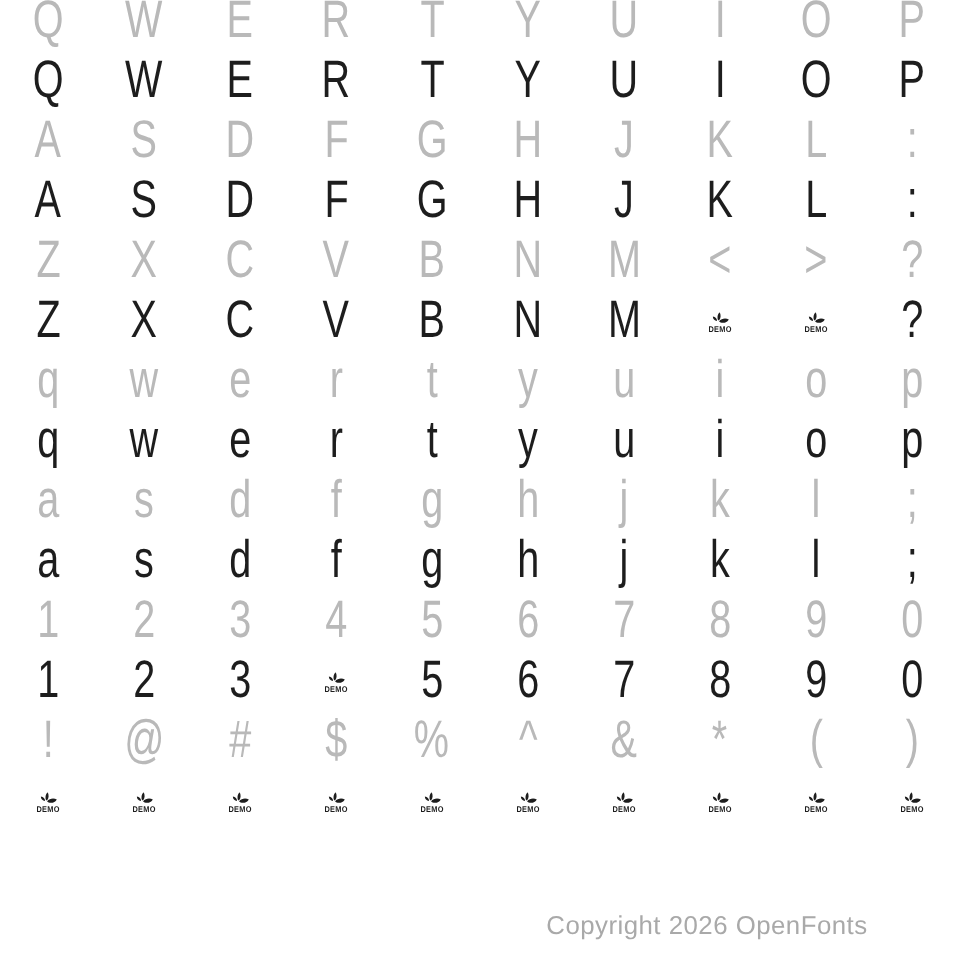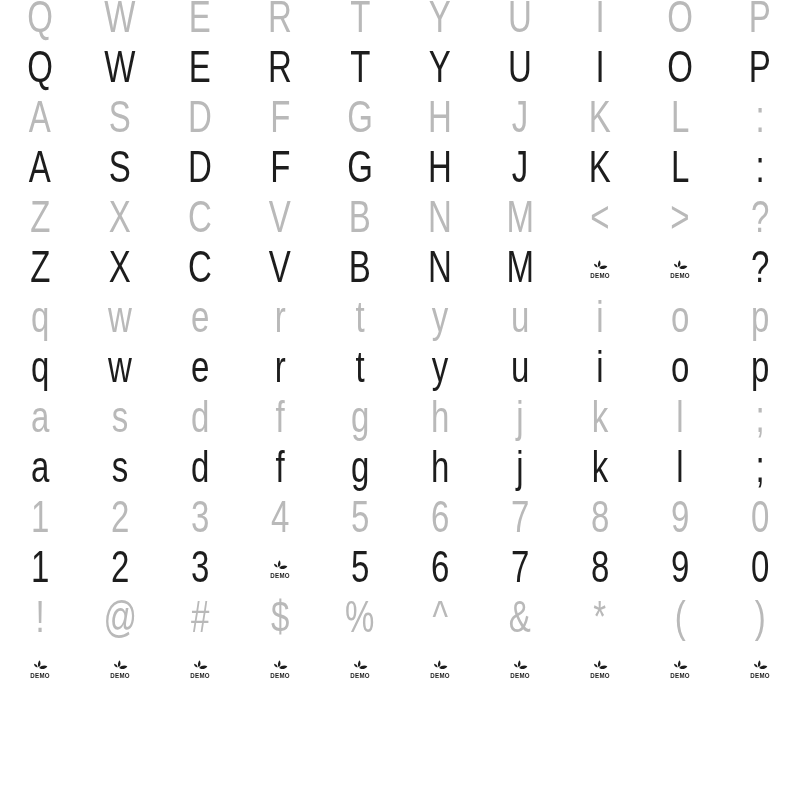--- a/index.html
+++ b/index.html
@@ -580,13 +580,14 @@
     <svg width="18" height="12" viewBox="0 0 26 16" aria-hidden="true">
       <path d="M9.5,11.5 C6.4,11.1 4.3,8.9 4.4,6.1 C7.5,6.5 9.6,8.8 9.5,11.5 Z"></path>
       <path d="M10.6,10.6 C9.3,7.4 10,3.5 12.4,1 C14.3,3.7 14.1,7.8 12.2,10.5 C11.6,10.8 11,10.8 10.6,10.6 Z"></path>
       <path d="M11.9,11.9 C14.7,8.5 19.7,7.6 23.6,9.7 C21.7,13.5 16.7,14.8 13.1,13 C12.6,12.7 12.2,12.3 11.9,11.9 Z"></path>
     </svg>
     <span class="demo-label">DEMO</span>
   </span>
 </span>
       </div>
     </div>
+  <div class="copyright">Copyright 2026 OpenFonts</div>
 </div>
 
 </body></html>

